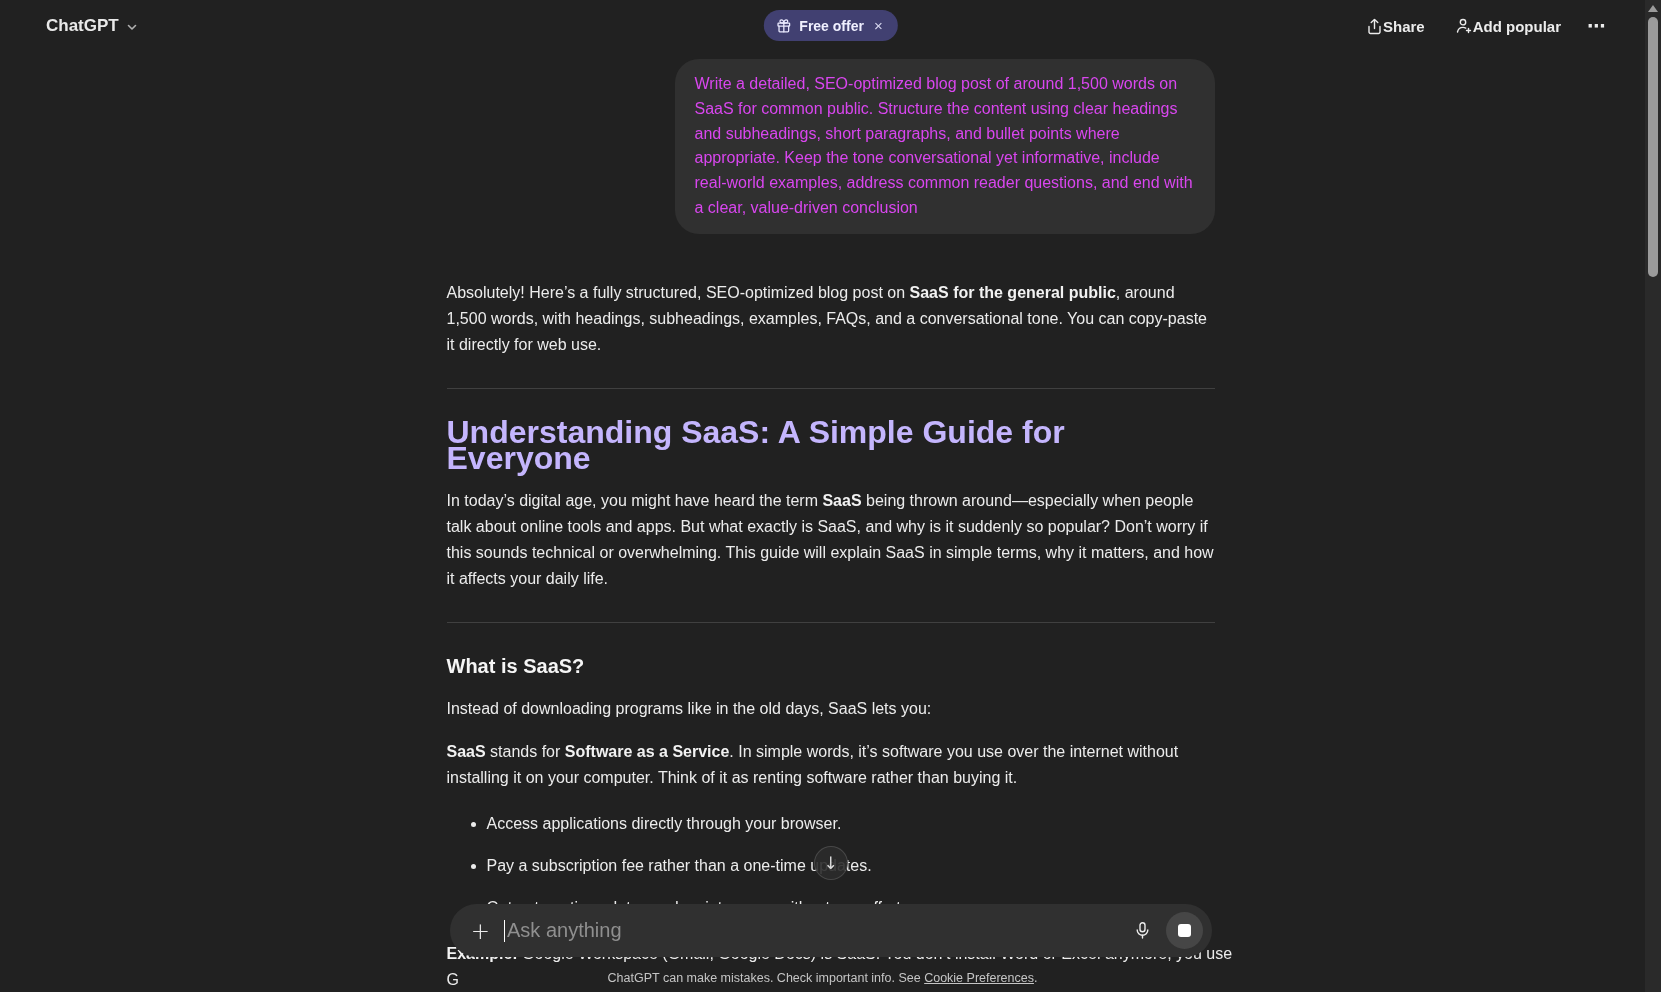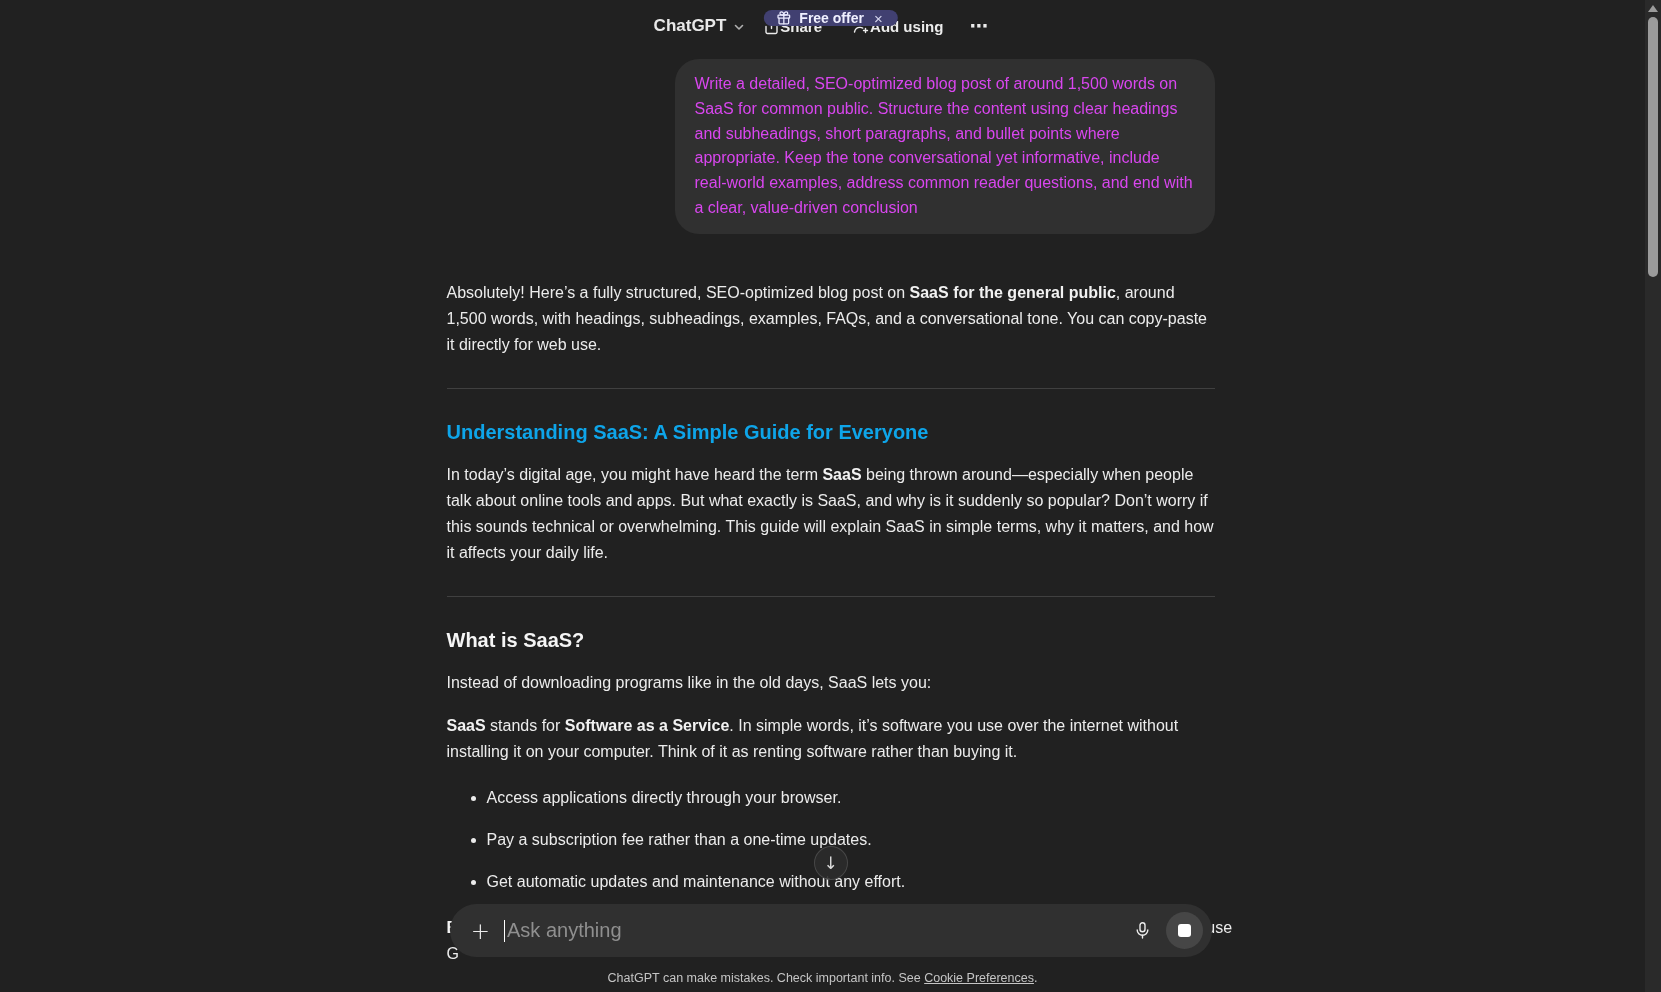--- a/index.html
+++ b/index.html
@@ -7,33 +7,33 @@
   body {
     background: var(--page-bg, #212121);
     color: var(--text, #ececec);
     font-family: "Liberation Sans", "DejaVu Sans", sans-serif;
     position: relative;
   }
 
   
   .topbar {
     position: fixed; top: 0; left: 0; right: 16px; height: 52px;
-    display: flex; align-items: center; justify-content: center;
-    padding: 0 33px 0 28px; background: transparent; z-index: 40;
+    display: flex; align-items: center; justify-content: space-between;
+    padding: 0 33px 0 38px; background: transparent; z-index: 40;
   }
   .model-switcher {
     display: flex; align-items: center; gap: 7px;
     background: none; border: none; color: #e9e9e9; cursor: pointer;
     font-family: inherit; font-size: 17px; font-weight: 600;
     padding: 6px 8px; border-radius: 8px;
   }
   .model-switcher svg { margin-top: 2px; }
   .pill {
     position: fixed; left: 50%; top: 10px; transform: translateX(-50%);
-    height: 16px; display: flex; align-items: center; gap: 8px;
+    height: 31px; display: flex; align-items: center; gap: 8px;
     background: var(--pill-bg, #414071); border-radius: 999px;
     padding: 0 13px 0 12px; cursor: pointer; z-index: 41;
   }
   .pill-label { color: #f0f0ff; font-size: 14px; font-weight: 600; }
   .pill-x {
     background: none; border: none; color: #d6d6ee; font-size: 15px;
     cursor: pointer; font-family: inherit; line-height: 1; padding: 2px;
   }
   .hright { display: flex; align-items: center; gap: 10px; }
   .hbtn {
@@ -48,21 +48,21 @@
   .column { width: 768px; margin: 0 auto; padding-top: 59px; }
   .bubble {
     margin-left: auto; max-width: 540px; width: fit-content;
     background: var(--surface, #303030); border-radius: 24px;
     padding: 13px 20px; font-size: 16px; line-height: 1.55; color: #d946ef;
   }
   .assistant { margin-top: 46px; font-size: 16px; line-height: 26px; color: #ececec; }
   .assistant p { margin: 17px 0; }
   .assistant b { font-weight: 700; color: #f2f2f2; }
   .assistant hr { border: none; border-top: 1px solid rgba(255,255,255,0.14); margin: 30px 0; }
-  .assistant h1 { font-size: 20px; font-weight: 700; margin: 26px 0 10px; color: #0ea5e9; }
+  .assistant h1 { font-size: 32px; font-weight: 700; margin: 26px 0 10px; color: #c4b5fd; }
   .assistant h2 { font-size: 20px; font-weight: 700; margin: 30px 0 10px; color: #f5f5f5; }
   .assistant ul { margin: 20px 0 20px 0; padding-left: 40px; }
   .assistant li { margin: 16px 0; line-height: 26px; }
   .example-line1 { white-space: nowrap; display: block; }
   .example-line2 { display: block; }
 
   
   .scroll-down {
     position: fixed; left: 50%; top: 846px; transform: translateX(-50%);
     width: 34px; height: 34px; border-radius: 50%;
@@ -159,21 +159,21 @@
       </svg>
       <span>Share</span>
     </button>
     <button class="hbtn">
       <svg width="18" height="18" viewBox="0 0 18 18" fill="none" stroke="#ececec" stroke-width="1.4" stroke-linecap="round" stroke-linejoin="round">
         <circle cx="8" cy="5.2" r="2.7"></circle>
         <path d="M2.5 15 c0.6-3 2.8-4.6 5.5-4.6 1 0 1.9 0.2 2.7 0.7"></path>
         <path d="M13.5 11.5 v4"></path>
           <path d="M11.5 13.5 h4"></path>
       </svg>
-      <span>Add using</span>
+      <span>Add popular</span>
     </button>
     <button class="hbtn more-btn">⋯</button>
   </div>
 </header>
 
 <main class="column">
   <div class="bubble">
     <span>Write a detailed, SEO-optimized blog post of around 1,500 words on SaaS for common public. Structure the content using clear headings and subheadings, short paragraphs, and bullet points where appropriate. Keep the tone conversational yet informative, include real-world examples, address common reader questions, and end with a clear, value-driven conclusion</span>
   </div>
 

